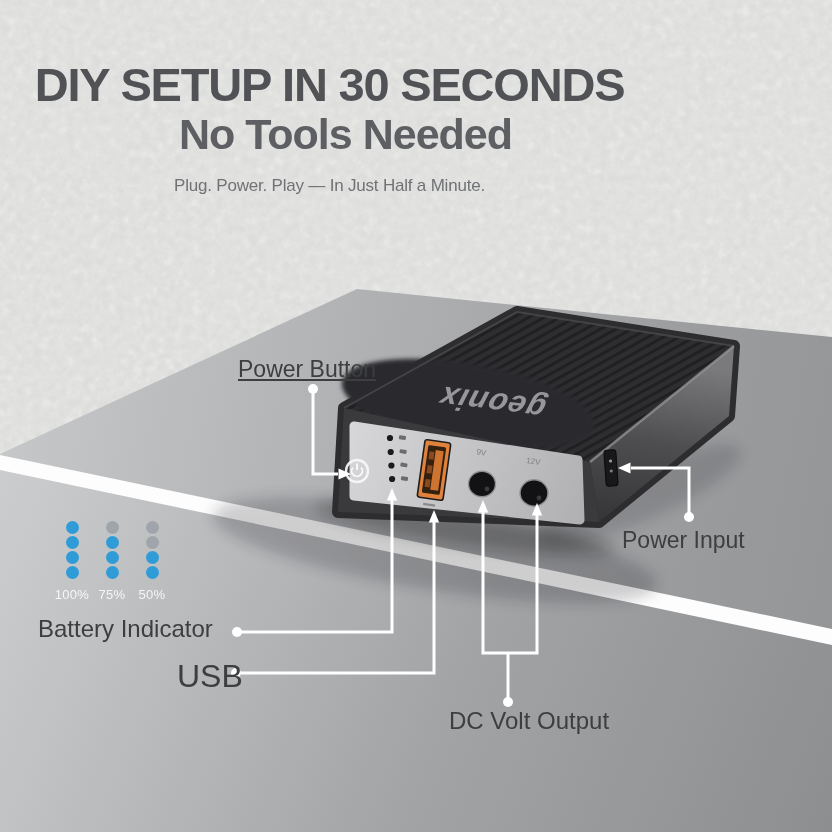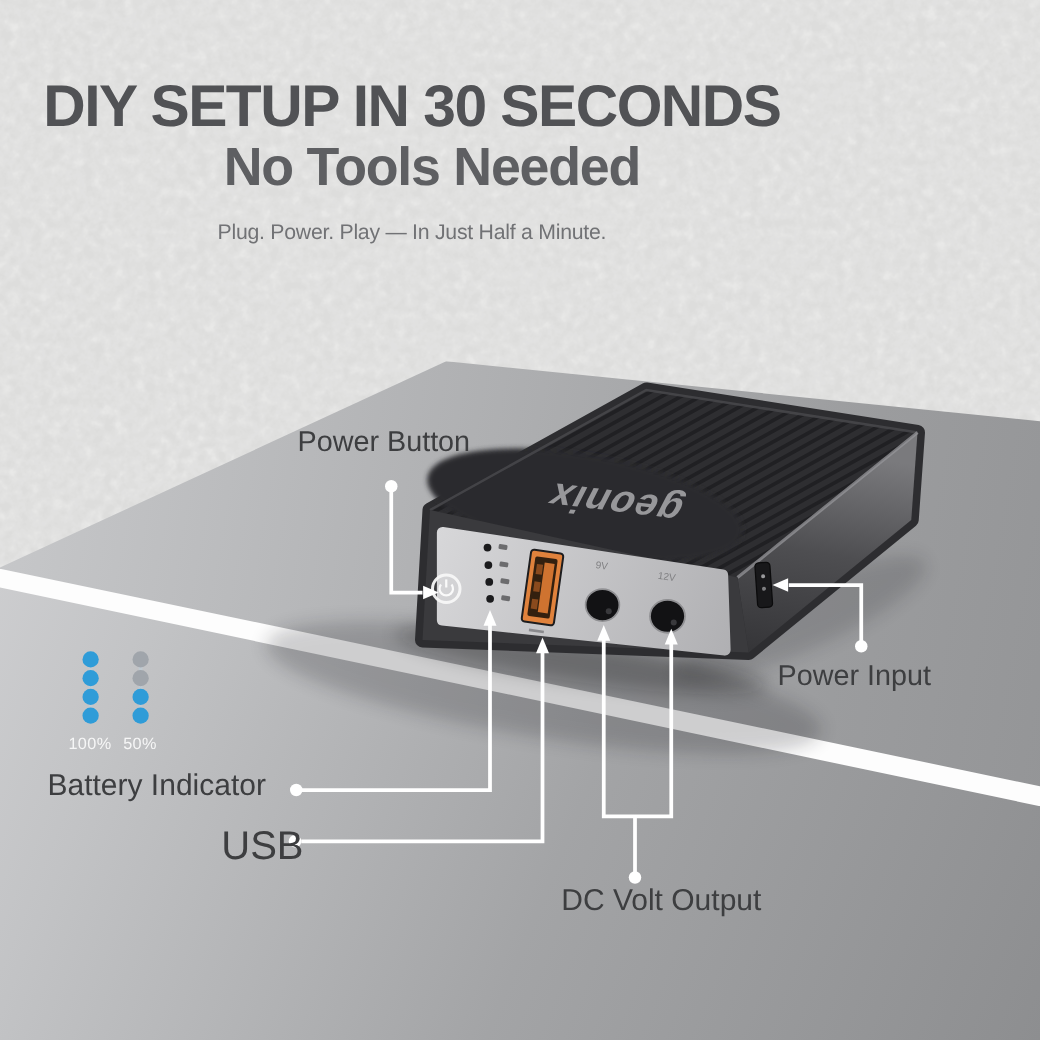--- a/index.html
+++ b/index.html
@@ -17,21 +17,21 @@
     background:#fdfdfd;filter:blur(.4px);}
 
   
   .header{position:absolute;top:60px;left:0;width:659px;text-align:center;}
   .title{font-size:47px;line-height:50px;font-weight:700;letter-spacing:-1.2px;color:#515255;}
   .subtitle{font-size:43px;line-height:46px;font-weight:700;letter-spacing:-1px;color:#5e5f62;margin-top:1px;margin-left:32px;}
   .tagline{font-size:17px;line-height:28px;font-weight:400;letter-spacing:-.2px;color:#717275;margin-top:15px;}
 
   
   .callout-label{position:absolute;font-size:23px;color:#3d3e40;white-space:nowrap;}
-  .lbl-power-button{left:238px;top:340px;}
+  .lbl-power-button{left:238px;top:356px;text-decoration:underline;}
   .lbl-power-input{left:622px;top:527px;}
   .lbl-battery{left:38px;top:615px;font-size:24px;}
   .lbl-usb{left:177px;top:658px;font-size:32px;}
   .lbl-dc{left:449px;top:707px;font-size:24px;}
 
   
   .battery-legend{position:absolute;left:52px;top:521px;display:flex;}
   .bat-col{width:40px;display:flex;flex-direction:column;align-items:center;position:relative;}
   .bat-dots{position:relative;display:flex;flex-direction:column;align-items:center;height:58px;}
   .bat-dots::before{content:"";position:absolute;top:4px;bottom:4px;left:50%;width:3px;margin-left:-1.5px;
@@ -192,19 +192,28 @@
         <span class="dot on"></span>
         <span class="dot on"></span>
         <span class="dot on"></span>
         <span class="dot on"></span>
       </div>
     <div class="bat-label">100%</div>
   </div>
   <div class="bat-col">
     <div class="bat-dots">
         <span class="dot off"></span>
+        <span class="dot on"></span>
+        <span class="dot on"></span>
+        <span class="dot on"></span>
+      </div>
+    <div class="bat-label">75%</div>
+  </div>
+  <div class="bat-col">
+    <div class="bat-dots">
+        <span class="dot off"></span>
         <span class="dot off"></span>
         <span class="dot on"></span>
         <span class="dot on"></span>
       </div>
     <div class="bat-label">50%</div>
   </div>
 </div>
 
 </body></html>

